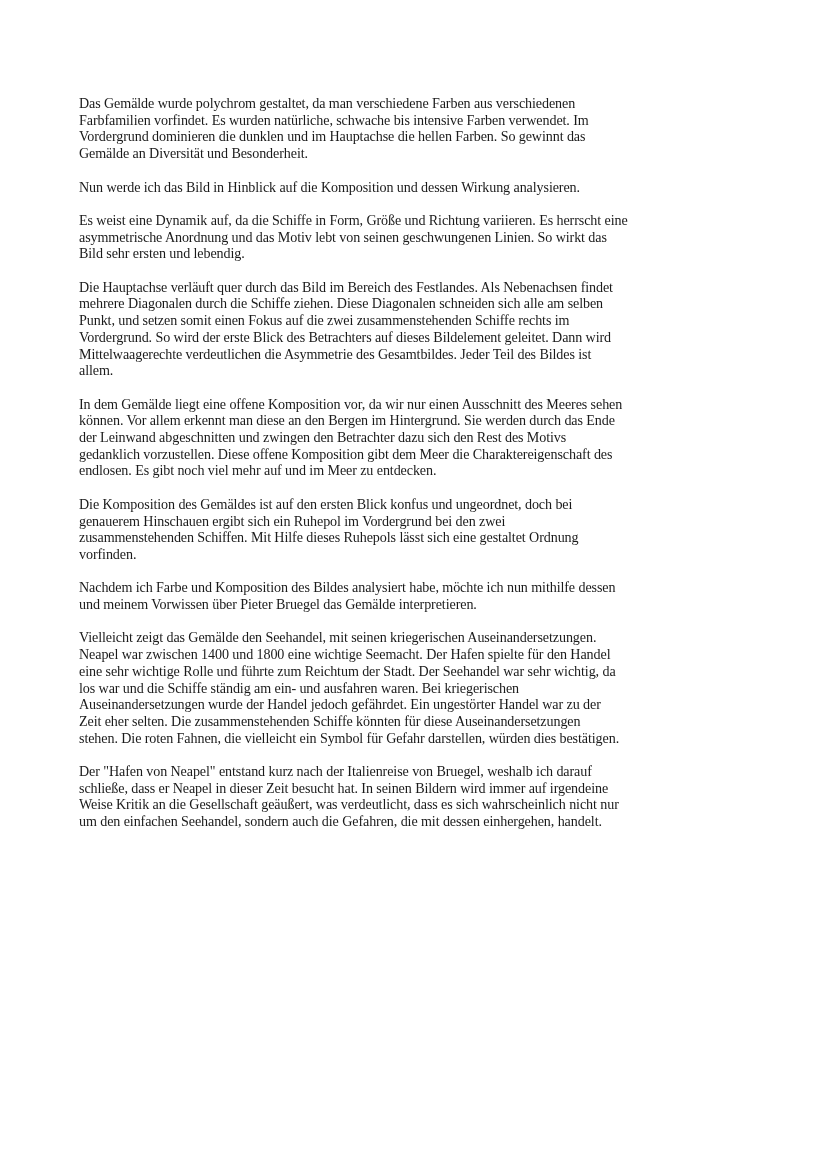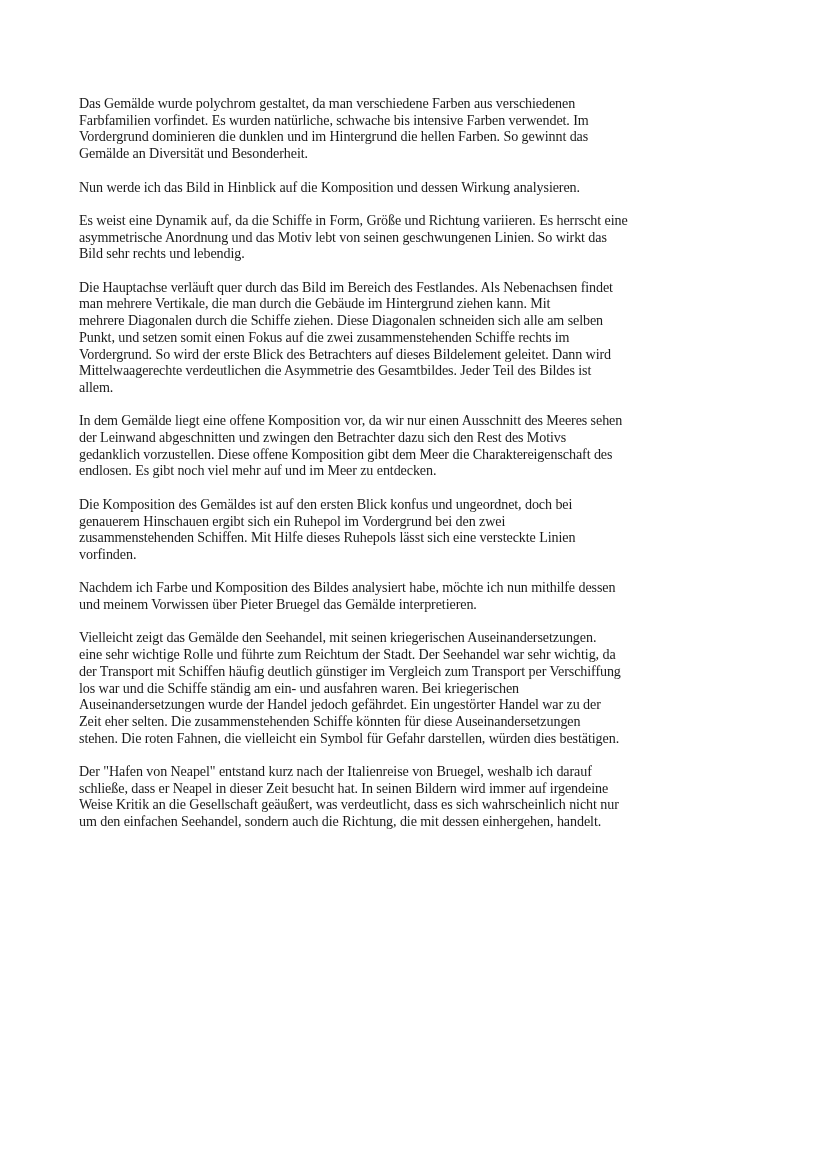--- a/index.html
+++ b/index.html
@@ -33,64 +33,64 @@
       white-space: nowrap;
     }
   </style>
 </head>
 <body>
 
 <div class="page">
   <p class="para">
     <span class="line">Das Gemälde wurde polychrom gestaltet, da man verschiedene Farben aus verschiedenen</span>
     <span class="line">Farbfamilien vorfindet. Es wurden natürliche, schwache bis intensive Farben verwendet. Im</span>
-    <span class="line">Vordergrund dominieren die dunklen und im Hintergrund die hellen Farben. So gewinnt das</span>
+    <span class="line">Vordergrund dominieren die dunklen und im Hauptachse die hellen Farben. So gewinnt das</span>
     <span class="line">Gemälde an Diversität und Besonderheit.</span>
   </p>
   <p class="para">
     <span class="line">Nun werde ich das Bild in Hinblick auf die Komposition und dessen Wirkung analysieren.</span>
   </p>
   <p class="para">
     <span class="line">Es weist eine Dynamik auf, da die Schiffe in Form, Größe und Richtung variieren. Es herrscht eine</span>
     <span class="line">asymmetrische Anordnung und das Motiv lebt von seinen geschwungenen Linien. So wirkt das</span>
-    <span class="line">Bild sehr rechts und lebendig.</span>
+    <span class="line">Bild sehr ersten und lebendig.</span>
   </p>
   <p class="para">
     <span class="line">Die Hauptachse verläuft quer durch das Bild im Bereich des Festlandes. Als Nebenachsen findet</span>
-    <span class="line">man mehrere Vertikale, die man durch die Gebäude im Hintergrund ziehen kann. Mit</span>
     <span class="line">mehrere Diagonalen durch die Schiffe ziehen. Diese Diagonalen schneiden sich alle am selben</span>
     <span class="line">Punkt, und setzen somit einen Fokus auf die zwei zusammenstehenden Schiffe rechts im</span>
     <span class="line">Vordergrund. So wird der erste Blick des Betrachters auf dieses Bildelement geleitet. Dann wird</span>
     <span class="line">Mittelwaagerechte verdeutlichen die Asymmetrie des Gesamtbildes. Jeder Teil des Bildes ist</span>
     <span class="line">allem.</span>
   </p>
   <p class="para">
     <span class="line">In dem Gemälde liegt eine offene Komposition vor, da wir nur einen Ausschnitt des Meeres sehen</span>
+    <span class="line">können. Vor allem erkennt man diese an den Bergen im Hintergrund. Sie werden durch das Ende</span>
     <span class="line">der Leinwand abgeschnitten und zwingen den Betrachter dazu sich den Rest des Motivs</span>
     <span class="line">gedanklich vorzustellen. Diese offene Komposition gibt dem Meer die Charaktereigenschaft des</span>
     <span class="line">endlosen. Es gibt noch viel mehr auf und im Meer zu entdecken.</span>
   </p>
   <p class="para">
     <span class="line">Die Komposition des Gemäldes ist auf den ersten Blick konfus und ungeordnet, doch bei</span>
     <span class="line">genauerem Hinschauen ergibt sich ein Ruhepol im Vordergrund bei den zwei</span>
-    <span class="line">zusammenstehenden Schiffen. Mit Hilfe dieses Ruhepols lässt sich eine versteckte Linien</span>
+    <span class="line">zusammenstehenden Schiffen. Mit Hilfe dieses Ruhepols lässt sich eine gestaltet Ordnung</span>
     <span class="line">vorfinden.</span>
   </p>
   <p class="para">
     <span class="line">Nachdem ich Farbe und Komposition des Bildes analysiert habe, möchte ich nun mithilfe dessen</span>
     <span class="line">und meinem Vorwissen über Pieter Bruegel das Gemälde interpretieren.</span>
   </p>
   <p class="para">
     <span class="line">Vielleicht zeigt das Gemälde den Seehandel, mit seinen kriegerischen Auseinandersetzungen.</span>
+    <span class="line">Neapel war zwischen 1400 und 1800 eine wichtige Seemacht. Der Hafen spielte für den Handel</span>
     <span class="line">eine sehr wichtige Rolle und führte zum Reichtum der Stadt. Der Seehandel war sehr wichtig, da</span>
-    <span class="line">der Transport mit Schiffen häufig deutlich günstiger im Vergleich zum Transport per Verschiffung</span>
     <span class="line">los war und die Schiffe ständig am ein- und ausfahren waren. Bei kriegerischen</span>
     <span class="line">Auseinandersetzungen wurde der Handel jedoch gefährdet. Ein ungestörter Handel war zu der</span>
     <span class="line">Zeit eher selten. Die zusammenstehenden Schiffe könnten für diese Auseinandersetzungen</span>
     <span class="line">stehen. Die roten Fahnen, die vielleicht ein Symbol für Gefahr darstellen, würden dies bestätigen.</span>
   </p>
   <p class="para">
     <span class="line">Der "Hafen von Neapel" entstand kurz nach der Italienreise von Bruegel, weshalb ich darauf</span>
     <span class="line">schließe, dass er Neapel in dieser Zeit besucht hat. In seinen Bildern wird immer auf irgendeine</span>
     <span class="line">Weise Kritik an die Gesellschaft geäußert, was verdeutlicht, dass es sich wahrscheinlich nicht nur</span>
-    <span class="line">um den einfachen Seehandel, sondern auch die Richtung, die mit dessen einhergehen, handelt.</span>
+    <span class="line">um den einfachen Seehandel, sondern auch die Gefahren, die mit dessen einhergehen, handelt.</span>
   </p>
 </div>
 
 </body></html>

